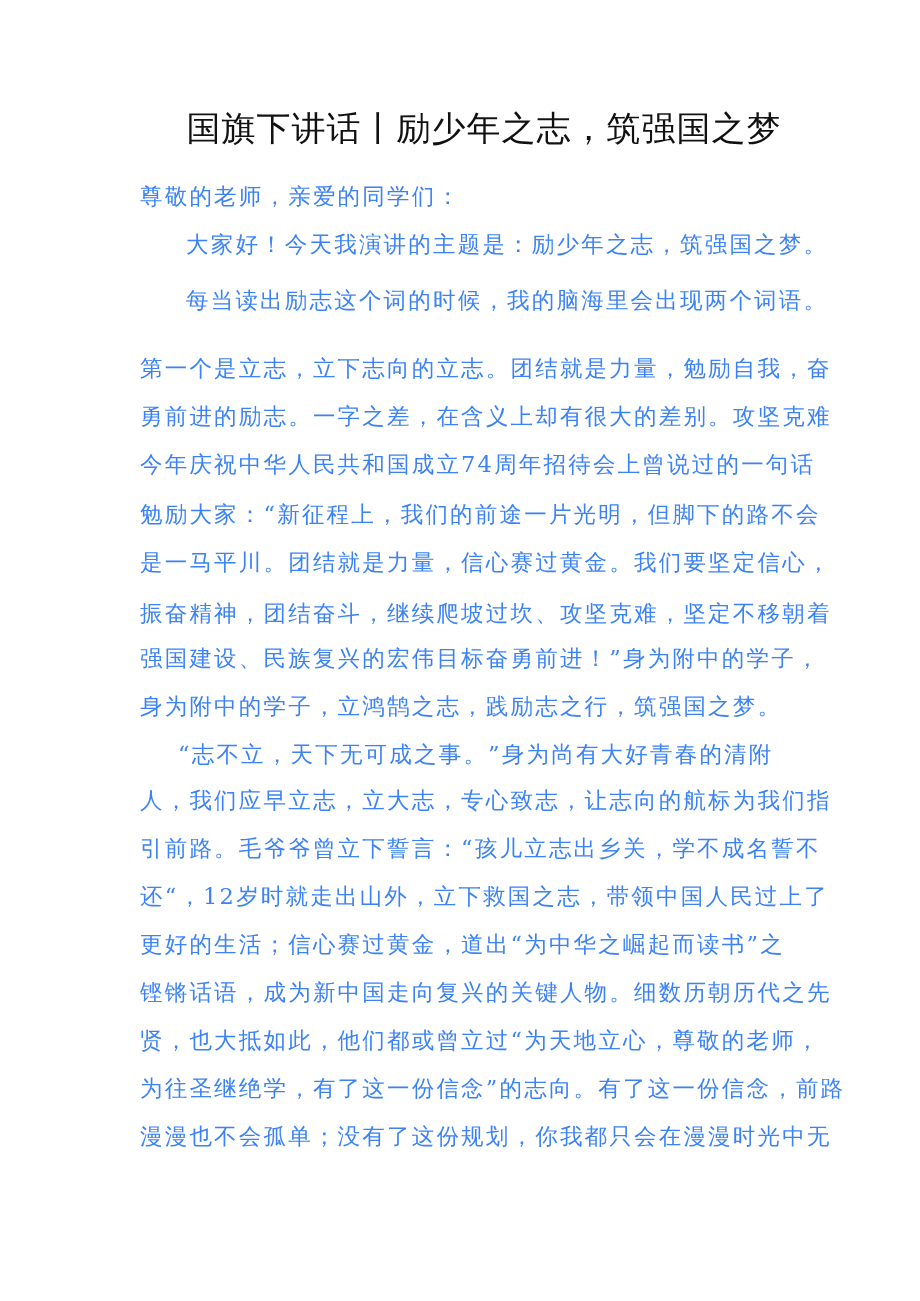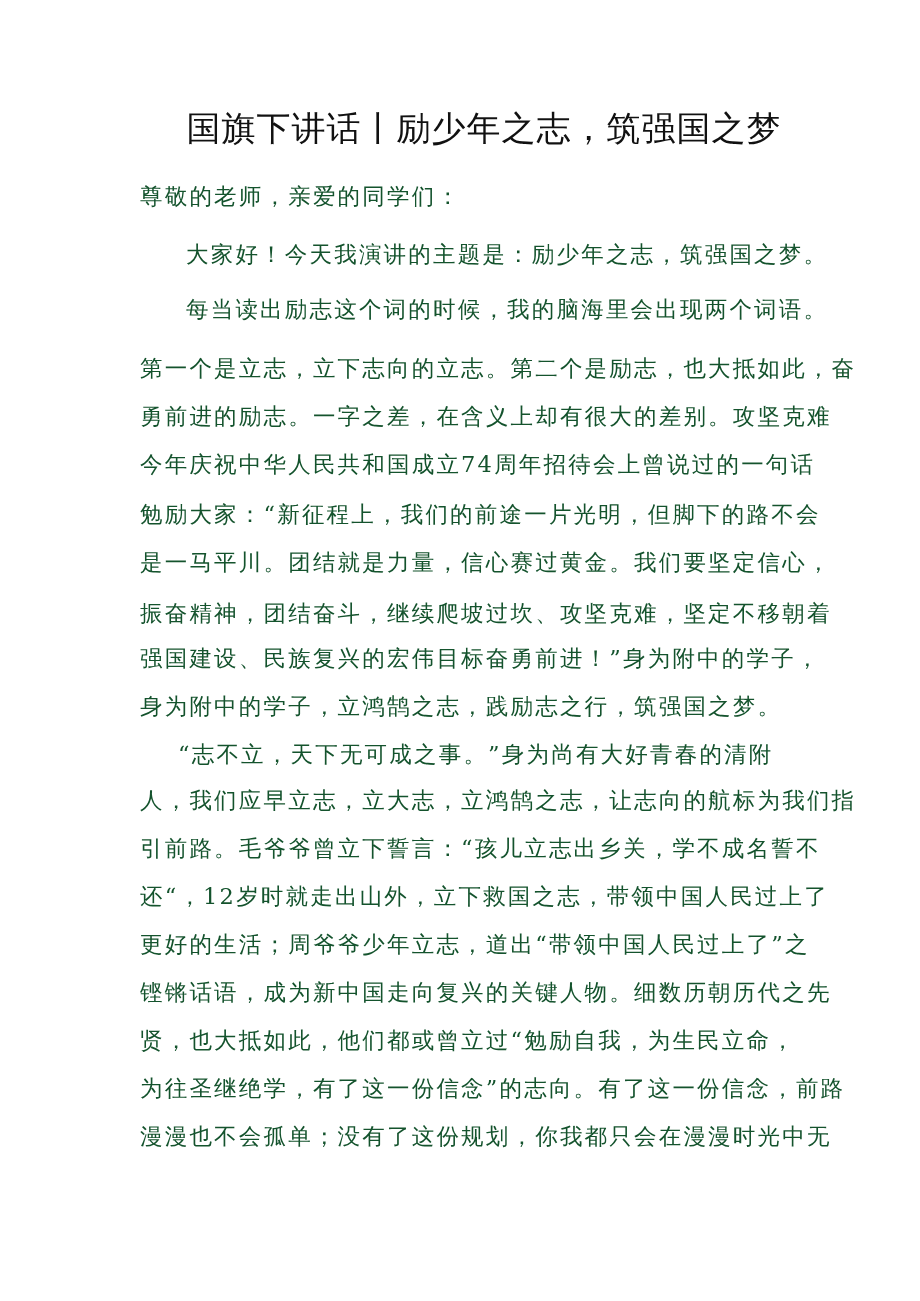--- a/index.html
+++ b/index.html
@@ -2,43 +2,43 @@
 <html><head>
 <meta charset="utf-8">
 <style>
   html, body { margin: 0; padding: 0; background: #ffffff; }
   body { width: 920px; height: 1301px; position: relative; overflow: hidden;
          font-family: "DejaVu Serif", "Liberation Serif", serif; color: #1a1a1a; }
   .title { position: absolute; left: 0; width: 920px; top: 106px; text-align: center;
            font-family: "DejaVu Sans", "Liberation Sans", sans-serif;
            font-size: 34px; line-height: 44px; color: #111; letter-spacing: 1px; padding-left: 24px; }
   .line { position: absolute; left: 140px; font-size: 22.5px; line-height: 30px;
-          white-space: nowrap; color: #14532d; letter-spacing: 2.2px; }
+          white-space: nowrap; color: #3b82f6; letter-spacing: 2.2px; }
   .indent { left: 186px; }
   .indent2 { left: 178px; }
 </style>
 </head>
 <body>
 
 <div>
   <div class="title">国旗下讲话丨励少年之志，筑强国之梦</div>
 
   <div class="line" style="top:181px">尊敬的老师，亲爱的同学们：</div>
-  <div class="line indent" style="top:239px">大家好！今天我演讲的主题是：励少年之志，筑强国之梦。</div>
-  <div class="line indent" style="top:294px">每当读出励志这个词的时候，我的脑海里会出现两个词语。</div>
-  <div class="line" style="top:353px">第一个是立志，立下志向的立志。第二个是励志，也大抵如此，奋</div>
+  <div class="line indent" style="top:229px">大家好！今天我演讲的主题是：励少年之志，筑强国之梦。</div>
+  <div class="line indent" style="top:285px">每当读出励志这个词的时候，我的脑海里会出现两个词语。</div>
+  <div class="line" style="top:353px">第一个是立志，立下志向的立志。团结就是力量，勉励自我，奋</div>
   <div class="line" style="top:401px">勇前进的励志。一字之差，在含义上却有很大的差别。攻坚克难</div>
   <div class="line" style="top:449px">今年庆祝中华人民共和国成立74周年招待会上曾说过的一句话</div>
   <div class="line" style="top:499px">勉励大家：“新征程上，我们的前途一片光明，但脚下的路不会</div>
   <div class="line" style="top:547px">是一马平川。团结就是力量，信心赛过黄金。我们要坚定信心，</div>
   <div class="line" style="top:598px">振奋精神，团结奋斗，继续爬坡过坎、攻坚克难，坚定不移朝着</div>
   <div class="line" style="top:643px">强国建设、民族复兴的宏伟目标奋勇前进！”身为附中的学子，</div>
   <div class="line" style="top:691px">身为附中的学子，立鸿鹄之志，践励志之行，筑强国之梦。</div>
   <div class="line indent2" style="top:739px">“志不立，天下无可成之事。”身为尚有大好青春的清附</div>
-  <div class="line" style="top:785px">人，我们应早立志，立大志，立鸿鹄之志，让志向的航标为我们指</div>
+  <div class="line" style="top:785px">人，我们应早立志，立大志，专心致志，让志向的航标为我们指</div>
   <div class="line" style="top:833px">引前路。毛爷爷曾立下誓言：“孩儿立志出乡关，学不成名誓不</div>
   <div class="line" style="top:881px">还“，12岁时就走出山外，立下救国之志，带领中国人民过上了</div>
-  <div class="line" style="top:929px">更好的生活；周爷爷少年立志，道出“带领中国人民过上了”之</div>
+  <div class="line" style="top:929px">更好的生活；信心赛过黄金，道出“为中华之崛起而读书”之</div>
   <div class="line" style="top:977px">铿锵话语，成为新中国走向复兴的关键人物。细数历朝历代之先</div>
-  <div class="line" style="top:1025px">贤，也大抵如此，他们都或曾立过“勉励自我，为生民立命，</div>
+  <div class="line" style="top:1025px">贤，也大抵如此，他们都或曾立过“为天地立心，尊敬的老师，</div>
   <div class="line" style="top:1073px">为往圣继绝学，有了这一份信念”的志向。有了这一份信念，前路</div>
   <div class="line" style="top:1121px">漫漫也不会孤单；没有了这份规划，你我都只会在漫漫时光中无</div>
 </div>
 
 </body></html>

